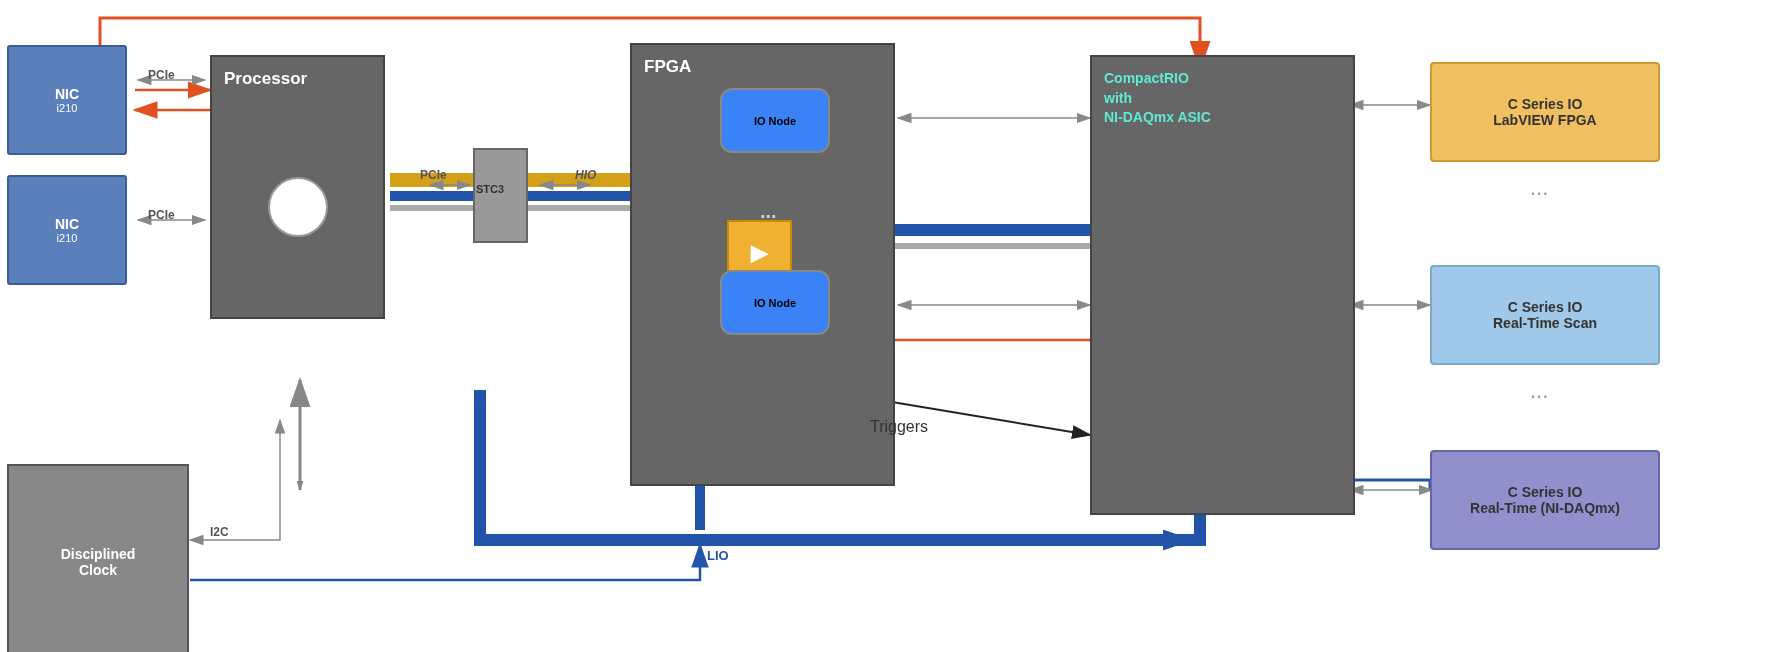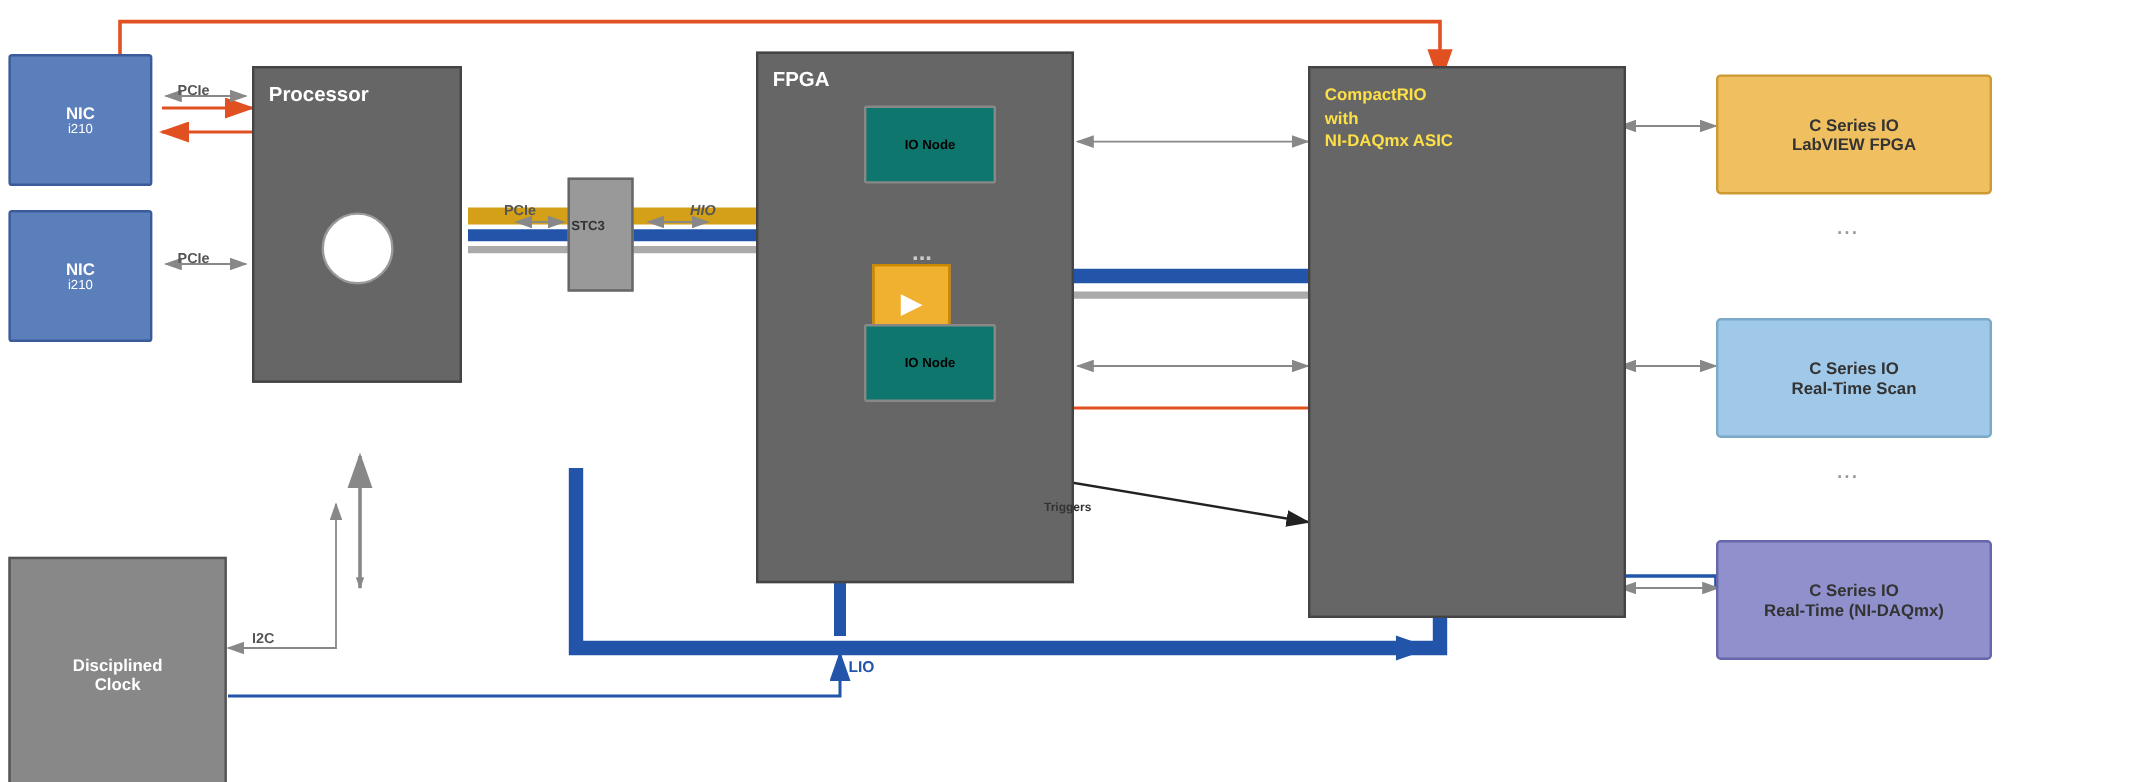--- a/index.html
+++ b/index.html
@@ -53,21 +53,21 @@
     }
     .fpga-box {
       background: #666;
       color: white;
       border-color: #444;
       font-size: 18px;
       flex-direction: column;
     }
     .compactrio-box {
       background: #666;
-      color: #fde047;
+      color: #5eead4;
       border-color: #444;
       font-size: 14px;
       flex-direction: column;
       text-align: center;
       padding-left: 24px;
     }
     .stc3-box {
       background: #888;
       border-color: #555;
       width: 60px;
@@ -98,26 +98,26 @@
     }
     .cseries-rt-daqmx {
       background: #9090cc;
       border-color: #6666aa;
       color: #333;
       font-size: 14px;
       font-weight: bold;
       text-align: center;
     }
     .io-node-box {
-      background: #0f766e;
+      background: #3b82f6;
       border: 2px solid #888;
       font-size: 11px;
       font-weight: bold;
       text-align: left;
-      border-radius: 2px;
+      border-radius: 12px;
     }
     
     .stopwatch-icon {
       width: 60px;
       height: 60px;
       border-radius: 50%;
       background: white;
       border: 2px solid #999;
       display: flex;
       align-items: center;
@@ -306,15 +306,15 @@
   </div>
 
   <div class="box disciplined-box" style="left:7px; top:464px; width:182px; height:195px;">
     <span>Disciplined<br>Clock</span>
   </div>
 
   <div style="position:absolute; left:210px; top:525px; font-size:12px; color:#555; font-weight:bold;">I2C</div>
 
   <div style="position:absolute; left:680px; top:548px; font-size:13px; color:#2255aa; font-weight:bold;padding-left:27px;">LIO</div>
 
-  <div style="position:absolute; left:870px; top:418px; font-size:10px; color:#333; font-weight:bold;">Triggers</div>
+  <div style="position:absolute; left:870px; top:418px; font-size:16px; color:#333; font-weight:normal;">Triggers</div>
 
 </div>
 
 </body></html>

